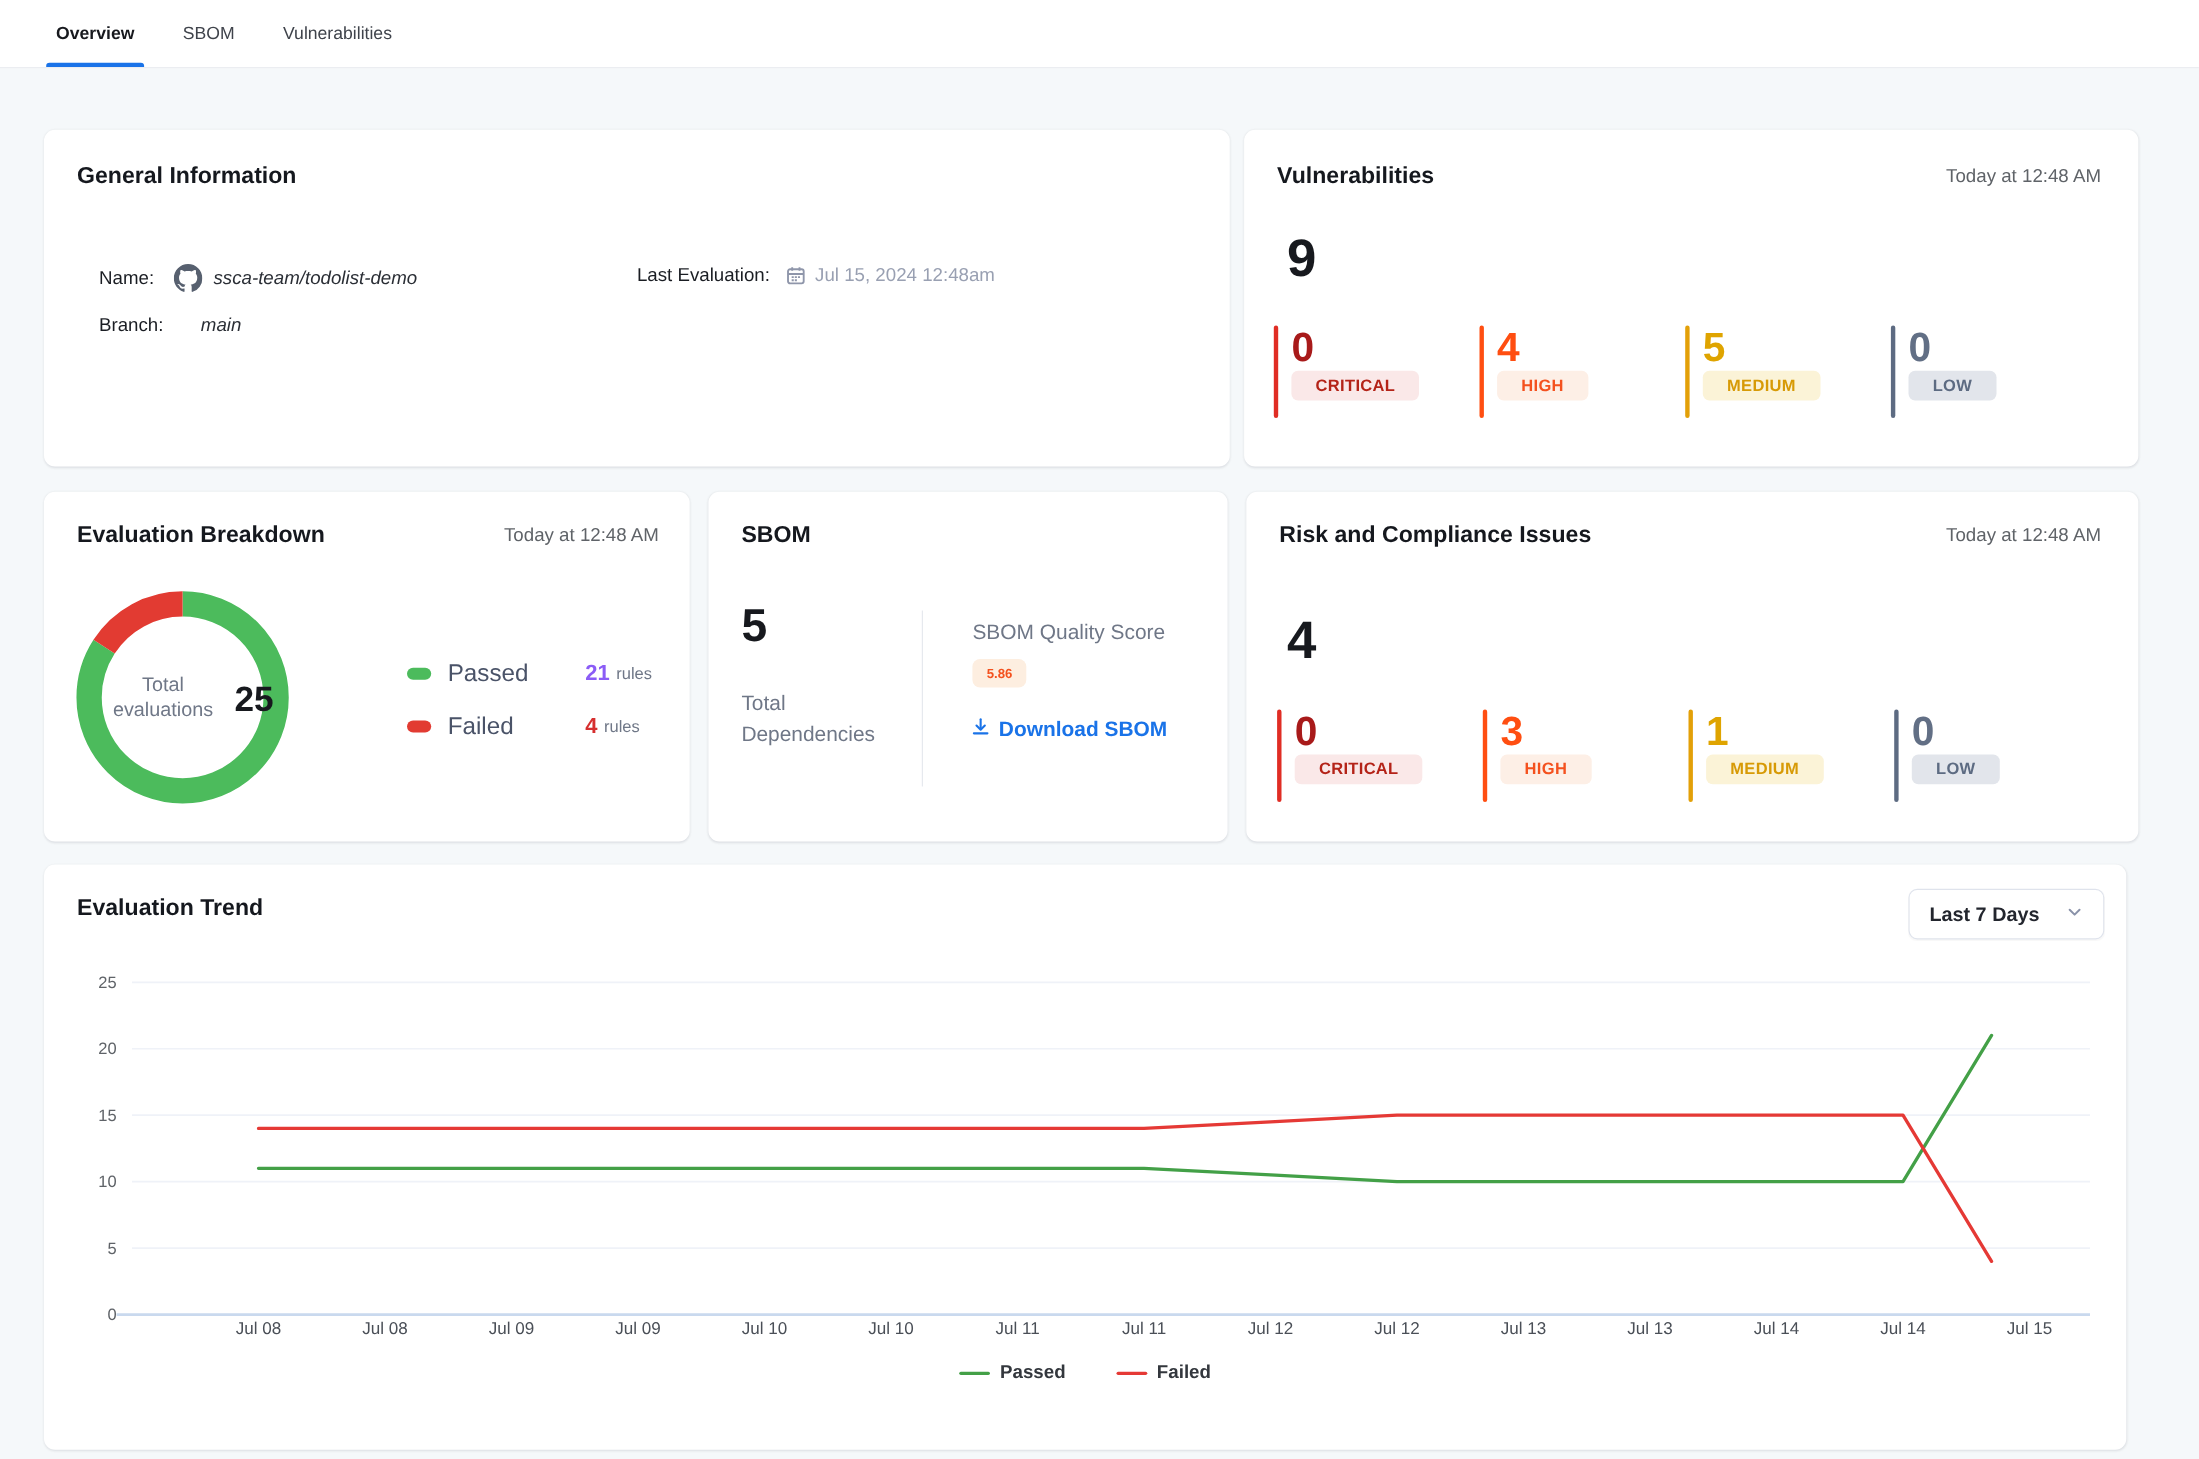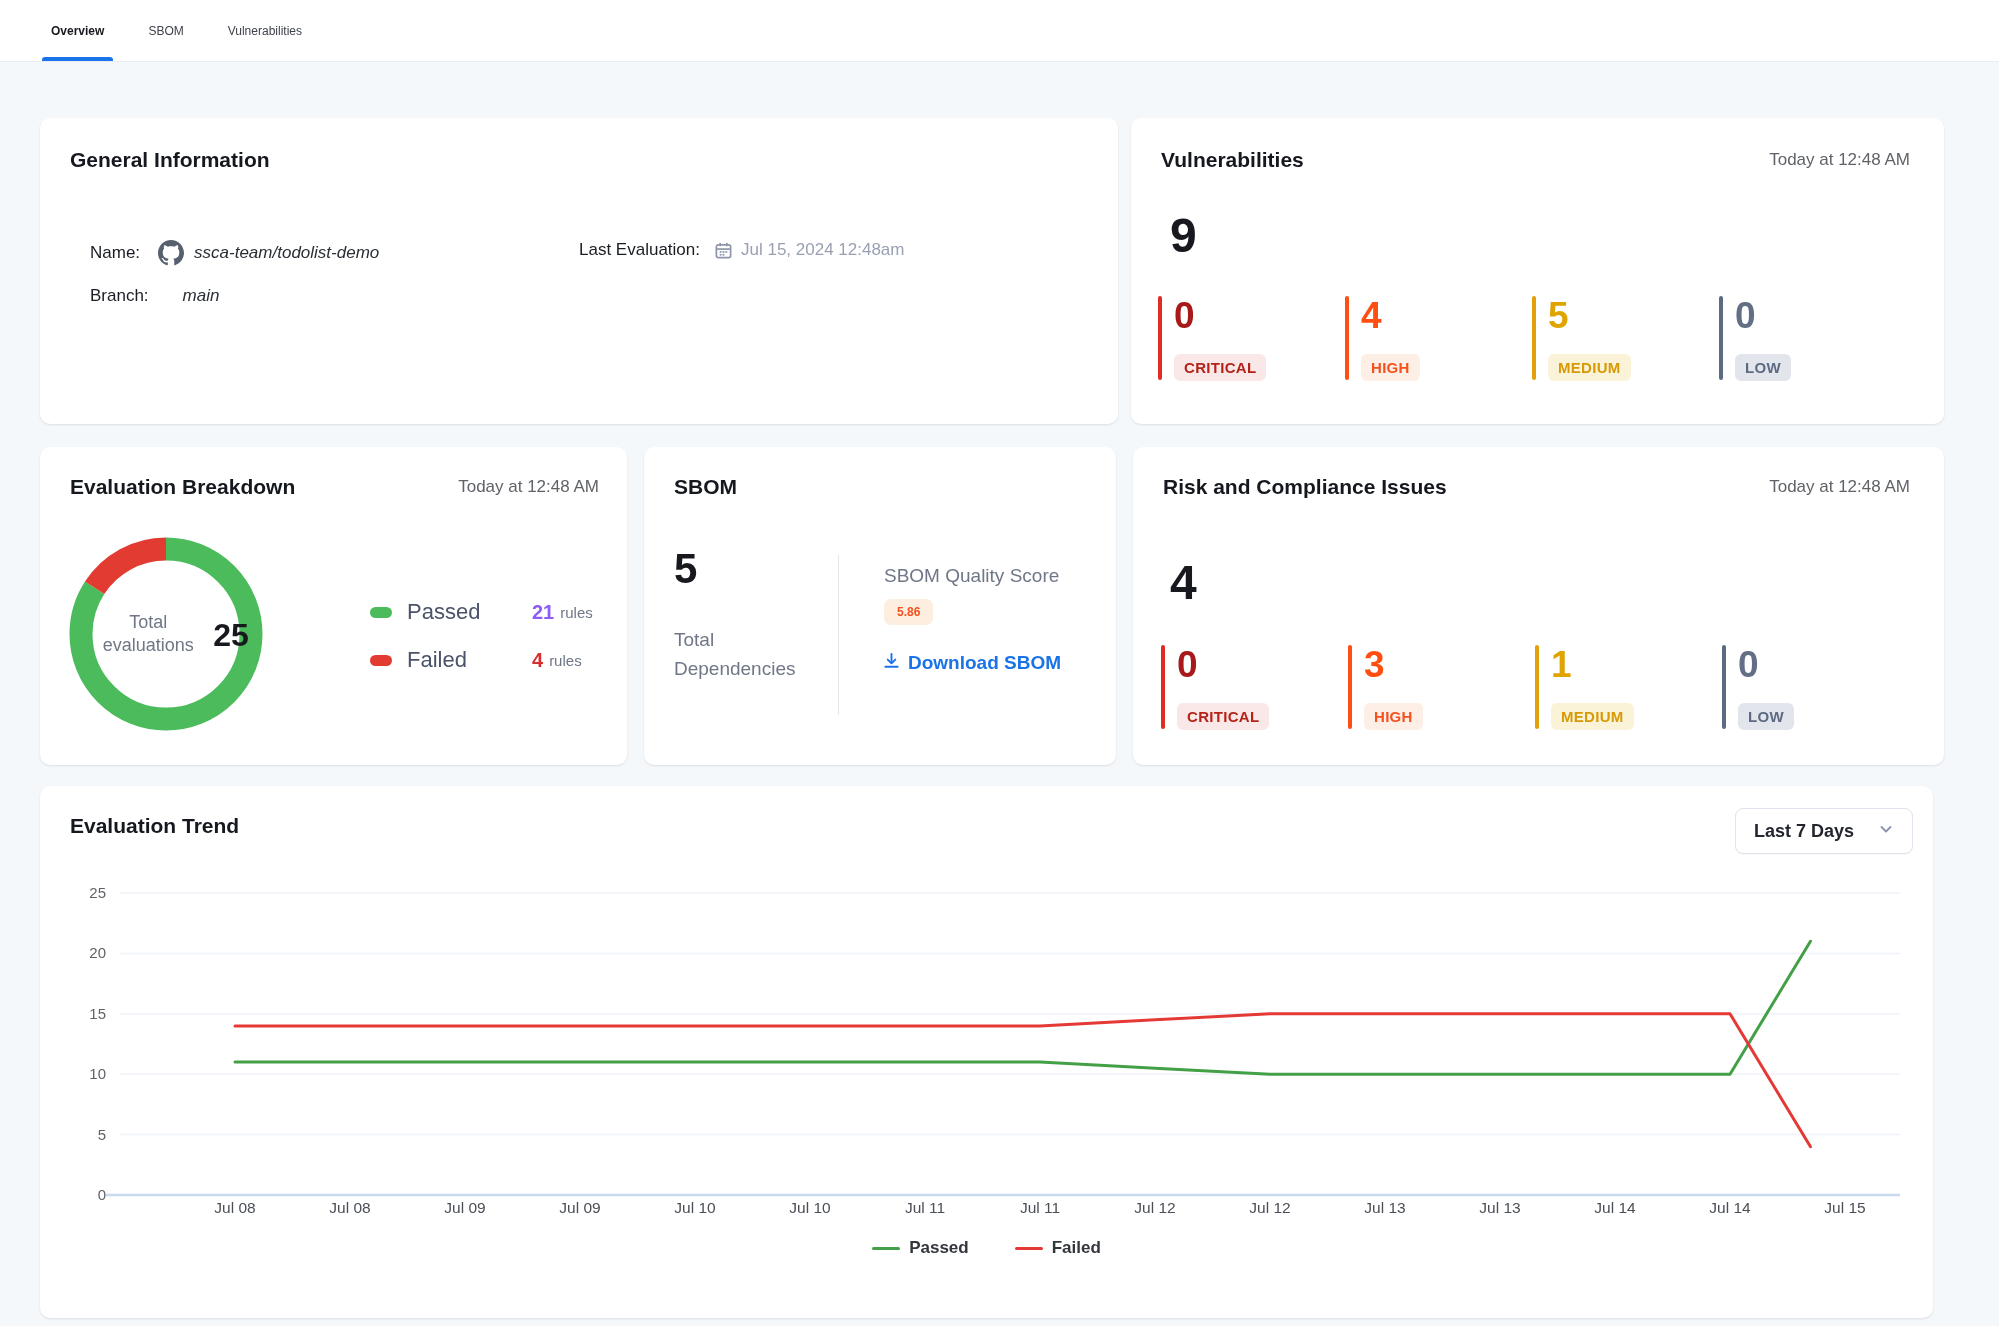--- a/index.html
+++ b/index.html
@@ -1,21 +1,21 @@
 <!DOCTYPE html>
 <html><head>
 <meta charset="utf-8">
 <style>
   * { margin:0; padding:0; box-sizing:border-box; }
   html,body { width:1999px; height:1326px; }
   body { font-family:"Liberation Sans", sans-serif; background:#F5F8FA; color:#202124; position:relative; overflow:hidden; }
 
   
   .tabbar { position:absolute; left:0; top:0; width:1999px; height:62px; background:#fff; border-bottom:1px solid #E9ECF0; display:flex; align-items:stretch; padding-left:42px; }
-  .tab { display:flex; align-items:center; padding:0 9px; margin-right:26px; font-size:12px; color:#3F434B; position:relative; cursor:pointer; }
+  .tab { display:flex; align-items:center; padding:0 9px; margin-right:26px; font-size:16px; color:#3F434B; position:relative; cursor:pointer; }
   .tab.active { font-weight:700; color:#17191E; }
   .tab.active::after { content:""; position:absolute; left:0; right:0; bottom:0; height:4px; background:#1A73E8; border-radius:3px 3px 0 0; }
 
   
   .card { position:absolute; background:#fff; border-radius:10px; box-shadow:0 1px 2px rgba(16,24,40,.06), 0 1px 3px rgba(16,24,40,.05); }
   .card-title { position:absolute; left:30px; top:30px; font-size:21px; font-weight:700; color:#15181E; }
   .card-ts { position:absolute; right:34px; top:32px; font-size:17px; color:#5F6368; }
 
   #card-general { left:40px; top:118px; width:1078px; height:306px; }
   #card-vuln    { left:1131px; top:118px; width:813px; height:306px; }
@@ -34,21 +34,21 @@
 
   
   .big-num { position:absolute; font-size:48px; font-weight:700; color:#17191E; line-height:1; }
 
   
   .sev-row { position:absolute; display:flex; }
   .sev { width:187px; display:flex; }
   .sev-bar { width:4px; height:84px; border-radius:2px; }
   .sev-body { padding-left:12px; display:flex; flex-direction:column; }
   .sev-num { font-size:37px; font-weight:700; line-height:1.1; }
-  .sev-badge { margin-top:17px; font-size:15px; font-weight:700; letter-spacing:.3px; padding:5px 10px; border-radius:6px; width:max-content; }
+  .sev-badge { margin-top:0; font-size:15px; font-weight:700; letter-spacing:.3px; padding:5px 22px; border-radius:6px; width:max-content; }
   .sev-critical .sev-bar{background:#E02D24}.sev-critical .sev-num{color:#A81A1A}.sev-critical .sev-badge{background:#FAE8E8;color:#B42318}
   .sev-high .sev-bar{background:#FF4E11}.sev-high .sev-num{color:#FF4E11}.sev-high .sev-badge{background:#FDEFE6;color:#F4511E}
   .sev-medium .sev-bar{background:#E3A008}.sev-medium .sev-num{color:#DFA400}.sev-medium .sev-badge{background:#FBF3D7;color:#D79A06}
   .sev-low .sev-bar{background:#5D6B82}.sev-low .sev-num{color:#626F85}.sev-low .sev-badge{background:#E2E5EB;color:#5D6B82}
 
   
   .donut-wrap { position:absolute; left:26px; top:87px; width:200px; height:200px; }
   .donut-center { position:absolute; inset:0; display:flex; flex-direction:row; align-items:center; justify-content:center; text-align:center; }
   .donut-center .lbl { font-size:18px; color:#6F7787; width:130px; line-height:1.3; }
   .donut-center .num { font-size:32px; font-weight:700; color:#17191E; margin-top:2px; }

